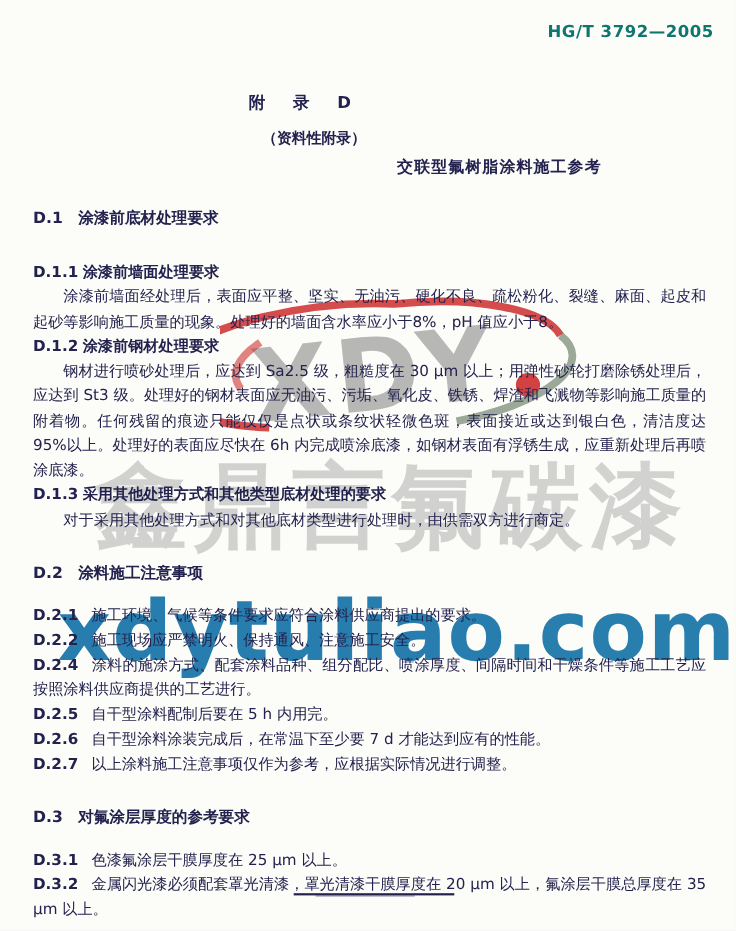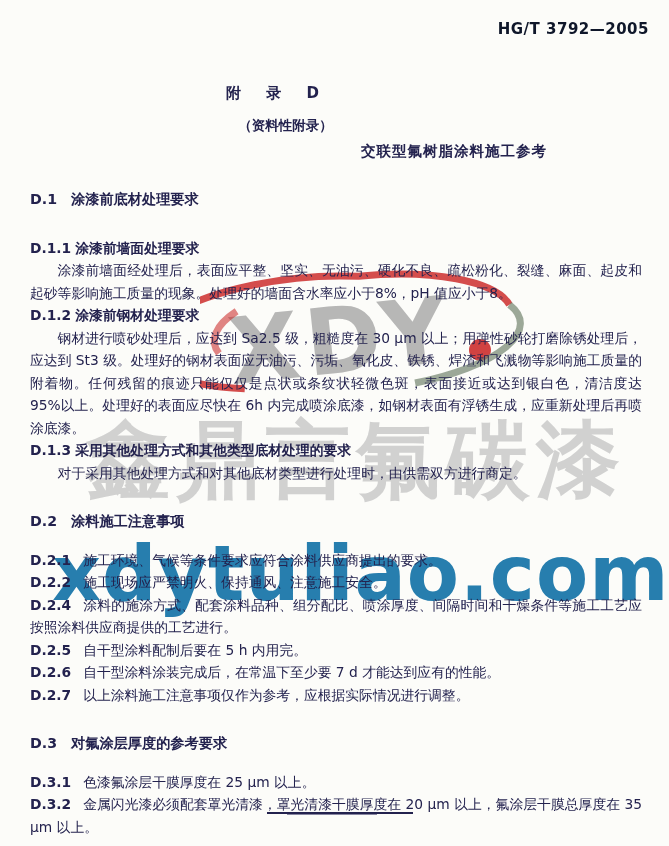--- a/index.html
+++ b/index.html
@@ -29,21 +29,21 @@
     left:52px;top:532px;
     font-size:76px;font-weight:bold;line-height:84px;
     letter-spacing:1px;color:#0369a1;opacity:.85;
     white-space:nowrap;
   }
   
   .content{position:relative;z-index:1;}
   .std-no{
     position:absolute;top:20px;right:20px;
     font-size:15px;font-weight:bold;letter-spacing:.5px;
-    color:#0f172a;
+    color:#0f766e;
   }
   .titles{position:absolute;top:84px;left:0;width:547px;text-align:center;}
   .t-appendix{font-size:15px;font-weight:bold;word-spacing:16px;letter-spacing:2px;}
   .t-type{font-size:13.5px;font-weight:bold;margin-top:14px;margin-left:24px;}
   .t-name{font-size:14.5px;font-weight:bold;margin-top:7px;letter-spacing:1px;text-align:right;}
   .bodytext{
     position:absolute;top:188px;left:30px;width:612px;
     font-size:13.8px;line-height:22.5px;
     text-align:justify;
   }

